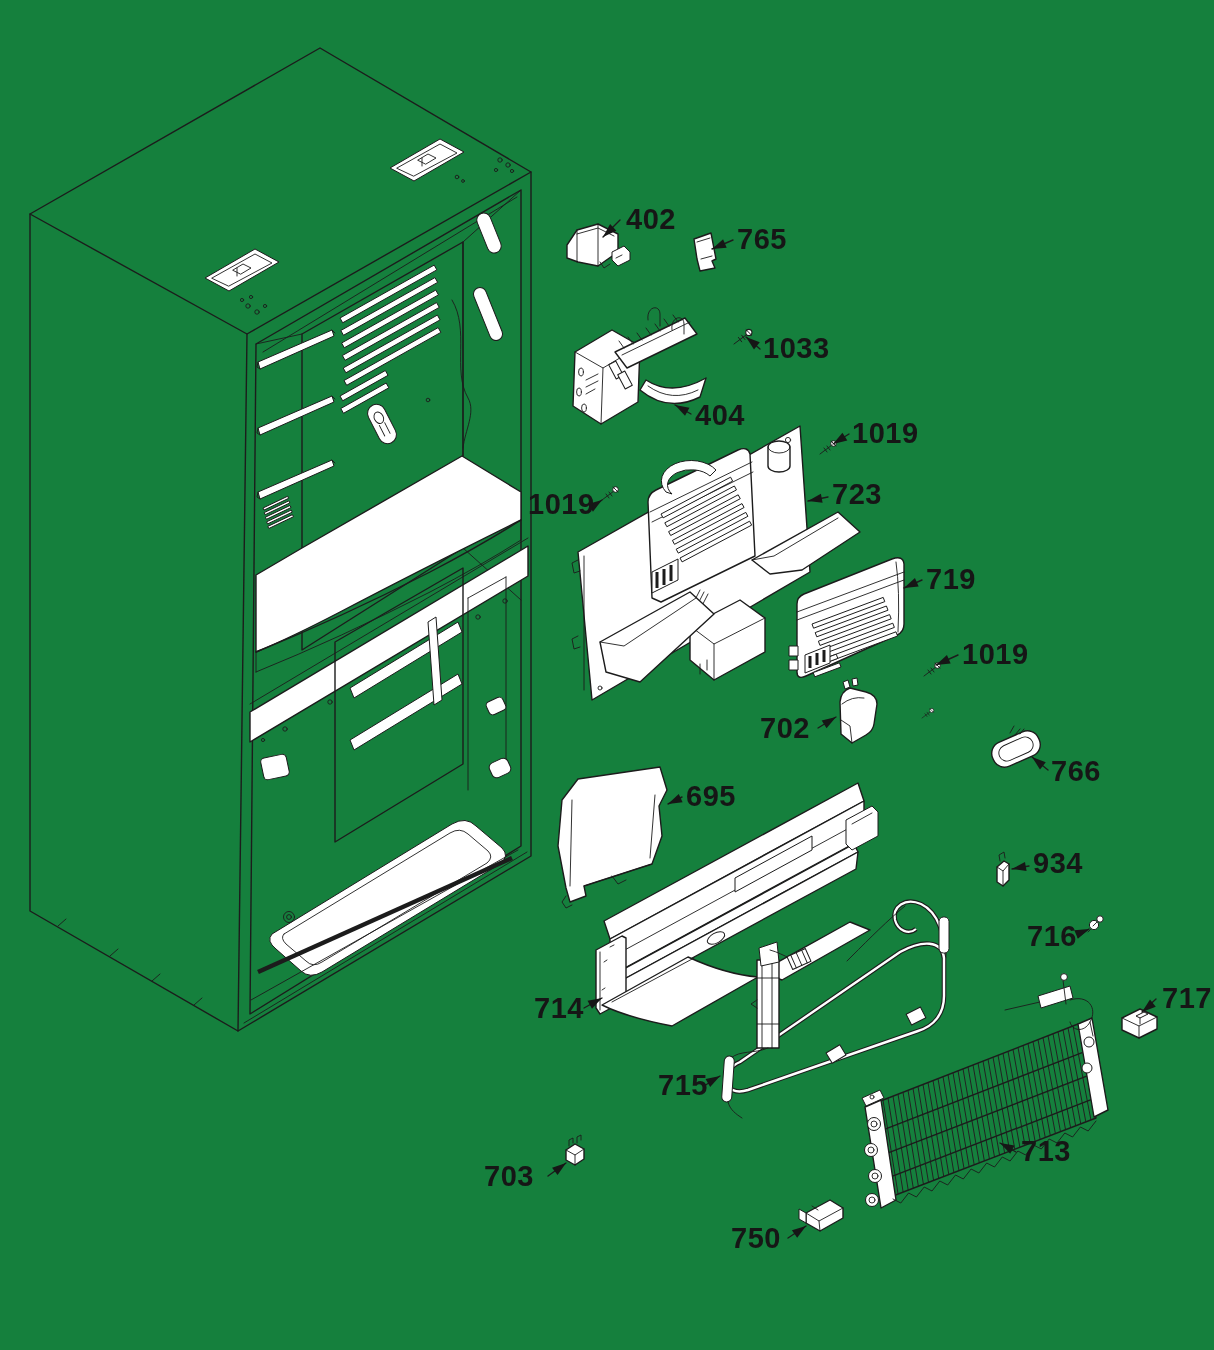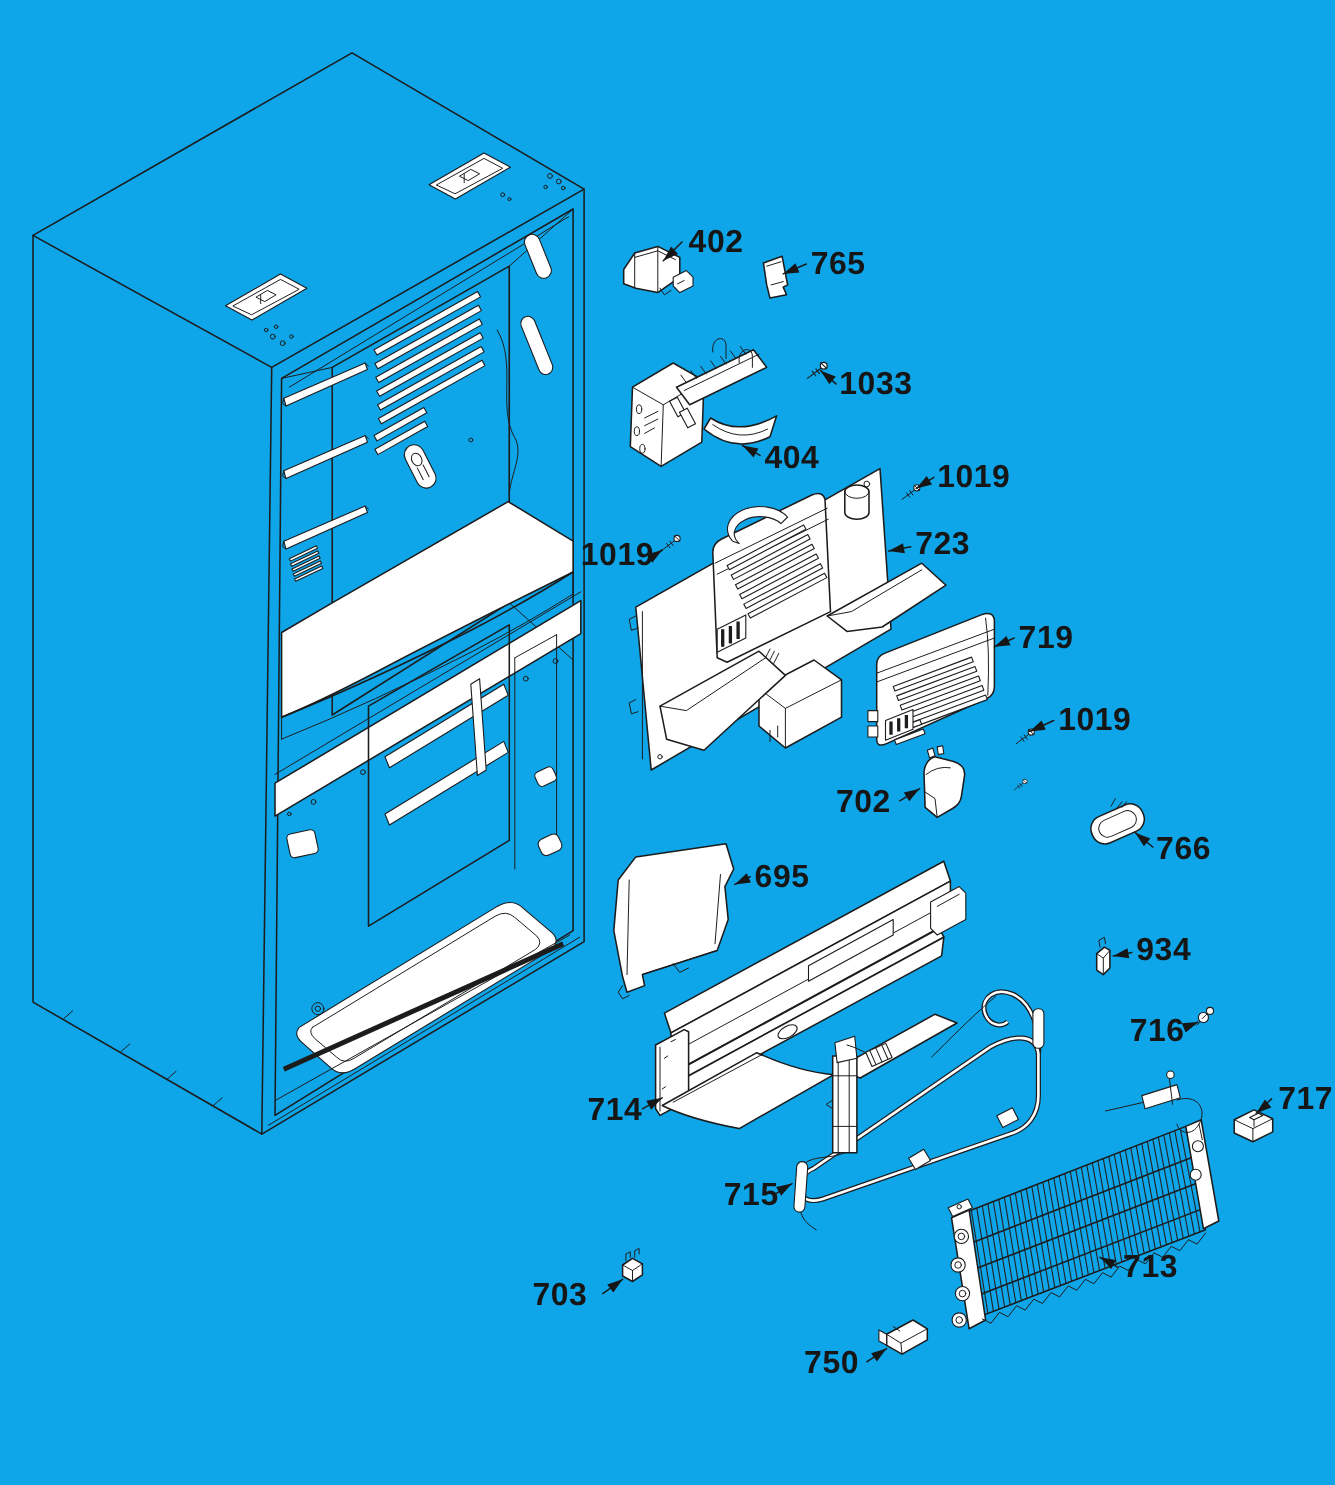--- a/index.html
+++ b/index.html
@@ -1,16 +1,16 @@
 <!DOCTYPE html>
 <html><head>
 <meta charset="utf-8">
 <style>
   html,body{margin:0;padding:0;background:#ffffff;}
-  .stage{width:1214px;height:1350px;position:relative;background:#0ea5e9;}
+  .stage{width:1214px;height:1350px;position:relative;background:#15803d;}
   svg{display:block}
   .ln{fill:none;stroke:#1c1c1c;stroke-width:1.4;stroke-linecap:round;stroke-linejoin:round}
   .lt{fill:none;stroke:#1c1c1c;stroke-width:.9;stroke-linecap:round;stroke-linejoin:round}
   .fw{fill:#fff;stroke:#1c1c1c;stroke-width:1.4;stroke-linejoin:round}
   .fw2{fill:#fff;stroke:#1c1c1c;stroke-width:1;stroke-linejoin:round}
   .dk{stroke:#1c1c1c}
   .lbl{font-family:"Liberation Sans",sans-serif;font-weight:700;font-size:29px;fill:#161616;letter-spacing:.5px}
 </style>
 </head>
 <body>

